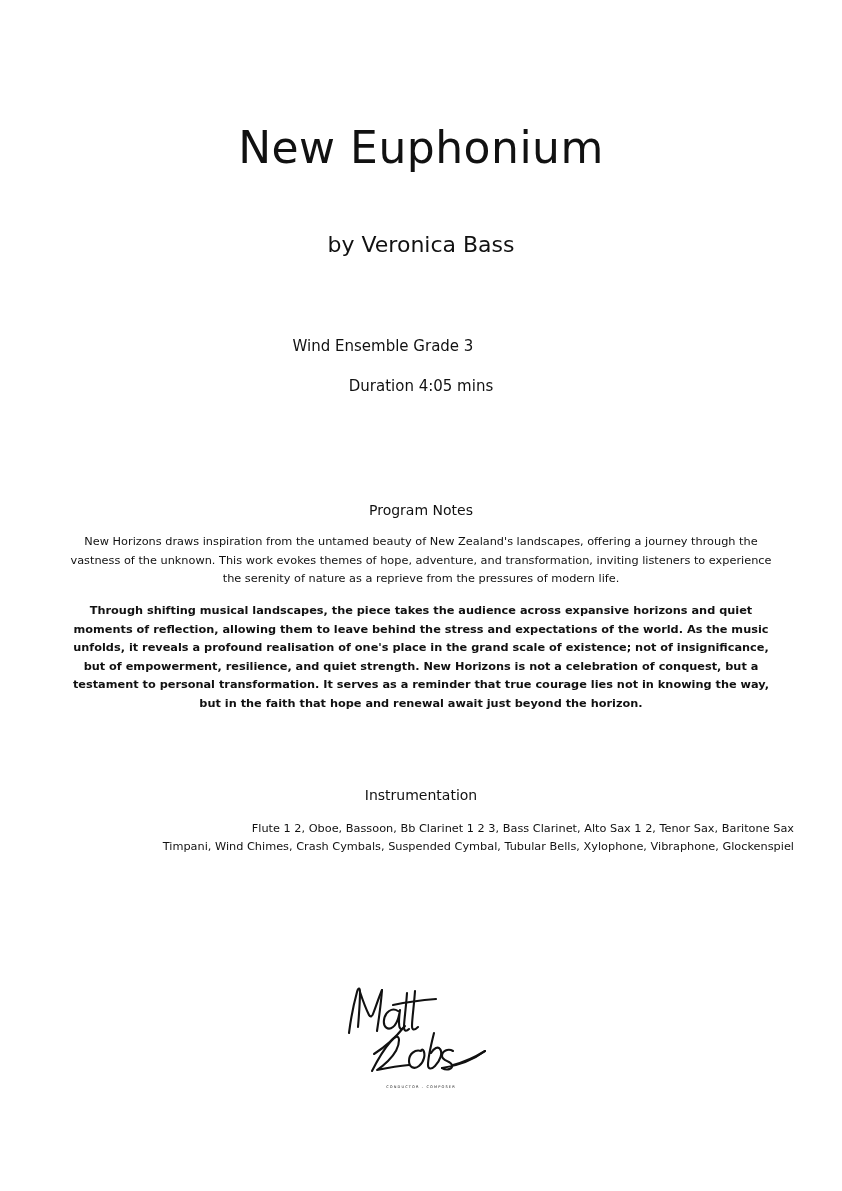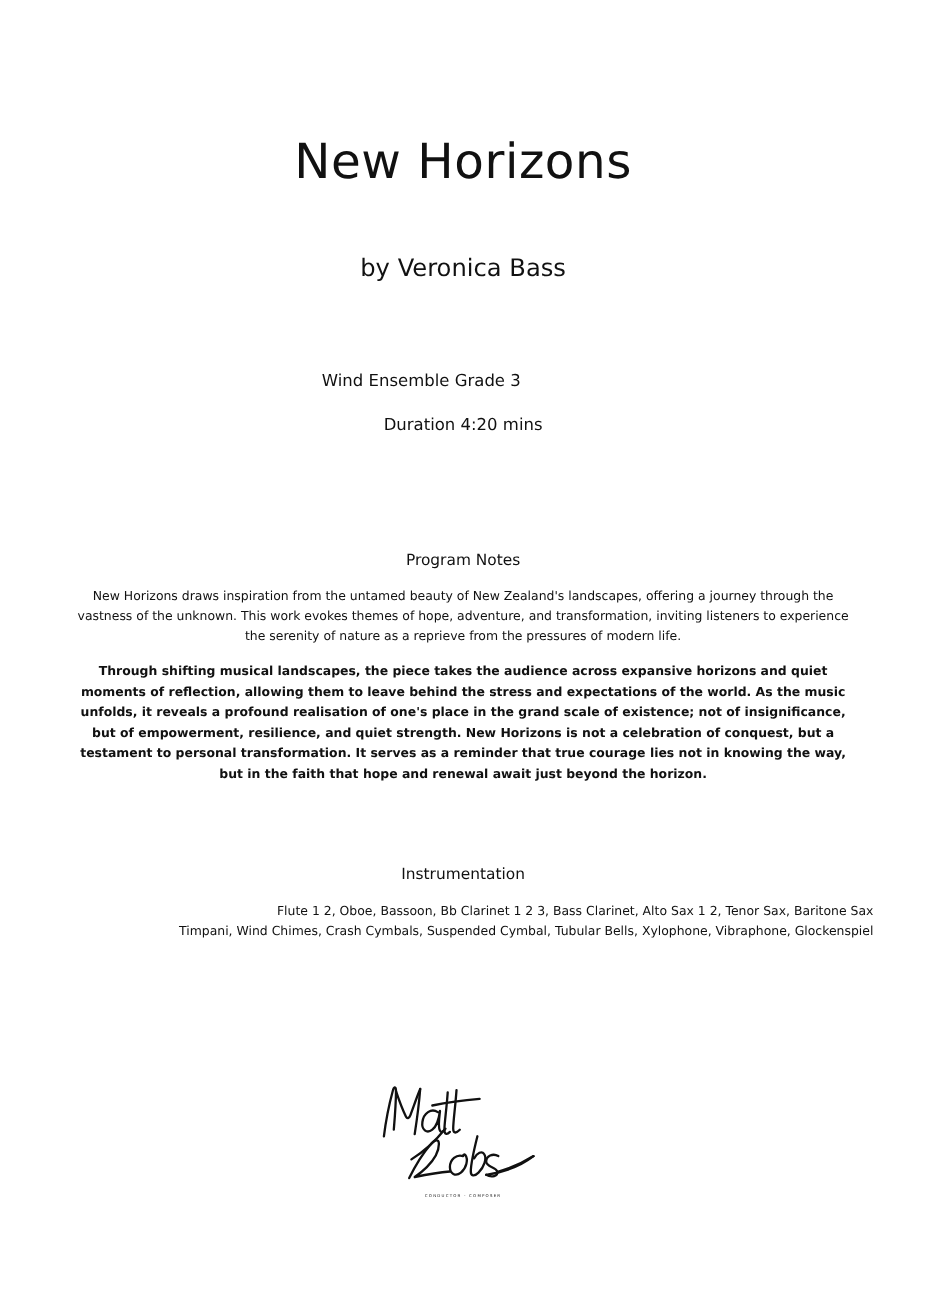--- a/index.html
+++ b/index.html
@@ -117,27 +117,27 @@
     letter-spacing: 1.1px;
     color: #222;
     font-family: "DejaVu Sans", sans-serif;
   }
 </style>
 </head>
 <body>
 
 <div class="page">
 
-  <div class="title">New Horizons</div>
+  <div class="title">New Euphonium</div>
 
   <div class="composer">by Veronica Bass</div>
 
   <div class="ensemble">Wind Ensemble Grade 3</div>
 
-  <div class="duration">Duration 4:20 mins</div>
+  <div class="duration">Duration 4:05 mins</div>
 
   <div class="section-heading notes-heading">Program Notes</div>
 
   <div class="notes-body">
     <p>New Horizons draws inspiration from the untamed beauty of New Zealand's landscapes, offering a journey through the vastness of the unknown. This work evokes themes of hope, adventure, and transformation, inviting listeners to experience the serenity of nature as a reprieve from the pressures of modern life.</p>
     <p>Through shifting musical landscapes, the piece takes the audience across expansive horizons and quiet moments of reflection, allowing them to leave behind the stress and expectations of the world. As the music unfolds, it reveals a profound realisation of one's place in the grand scale of existence; not of insignificance, but of empowerment, resilience, and quiet strength. New Horizons is not a celebration of conquest, but a testament to personal transformation. It serves as a reminder that true courage lies not in knowing the way, but in the faith that hope and renewal await just beyond the horizon.</p>
   </div>
 
   <div class="section-heading instr-heading">Instrumentation</div>
 

